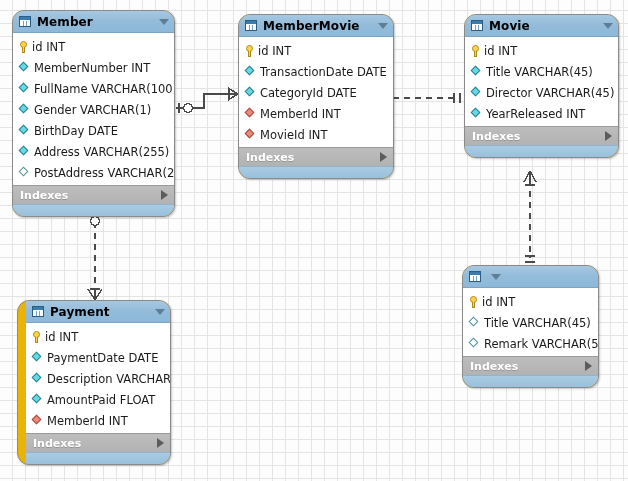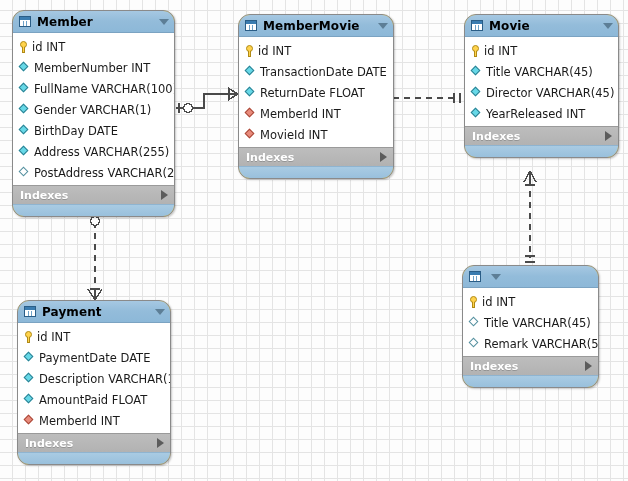--- a/index.html
+++ b/index.html
@@ -217,21 +217,21 @@
         <div class="col">
           <span class="mk key"></span>
           <span>id INT</span>
         </div>
         <div class="col">
           <span class="mk dia filled"></span>
           <span>TransactionDate DATE</span>
         </div>
         <div class="col">
           <span class="mk dia filled"></span>
-          <span>ReturnDate FLOAT</span>
+          <span>CategoryId DATE</span>
         </div>
         <div class="col">
           <span class="mk dia fk"></span>
           <span>MemberId INT</span>
         </div>
         <div class="col">
           <span class="mk dia fk"></span>
           <span>MovieId INT</span>
         </div>
       </div>
@@ -264,21 +264,21 @@
           <span class="mk dia filled"></span>
           <span>YearReleased INT</span>
         </div>
       </div>
       <div class="idx">
         <span class="idx-lbl">Indexes</span>
         <span class="idx-arrow"></span>
       </div>
       <div class="foot"></div>
     </div>
-    <div class="tbl" style="left: 17px; top: 300px; width: 154px;">
+    <div class="tbl" style="left: 17px; top: 300px; width: 154px; padding-left: 8px;">
       <div class="tbl-hd">
         <span class="tbl-ico"></span>
         <span class="tbl-name">Payment</span>
         <span class="caret"></span>
       </div>
       <div class="cols">
         <div class="col">
           <span class="mk key"></span>
           <span>id INT</span>
         </div>

